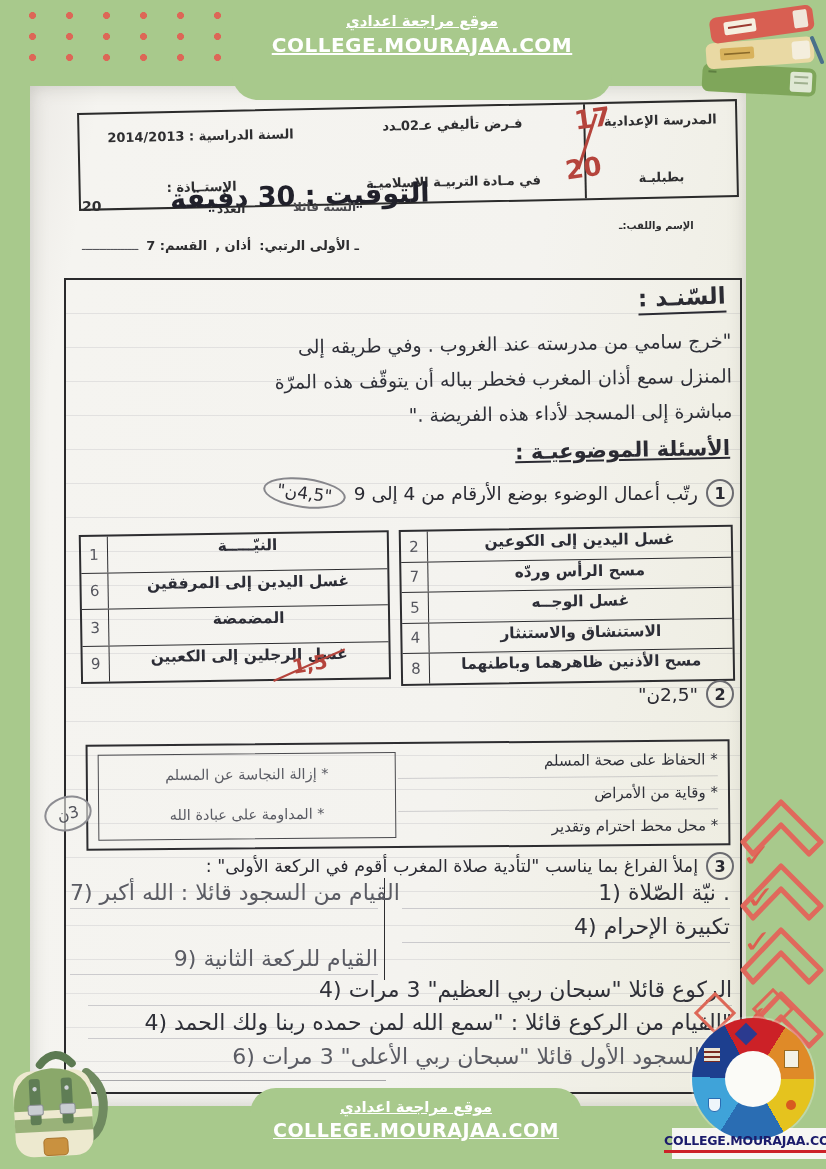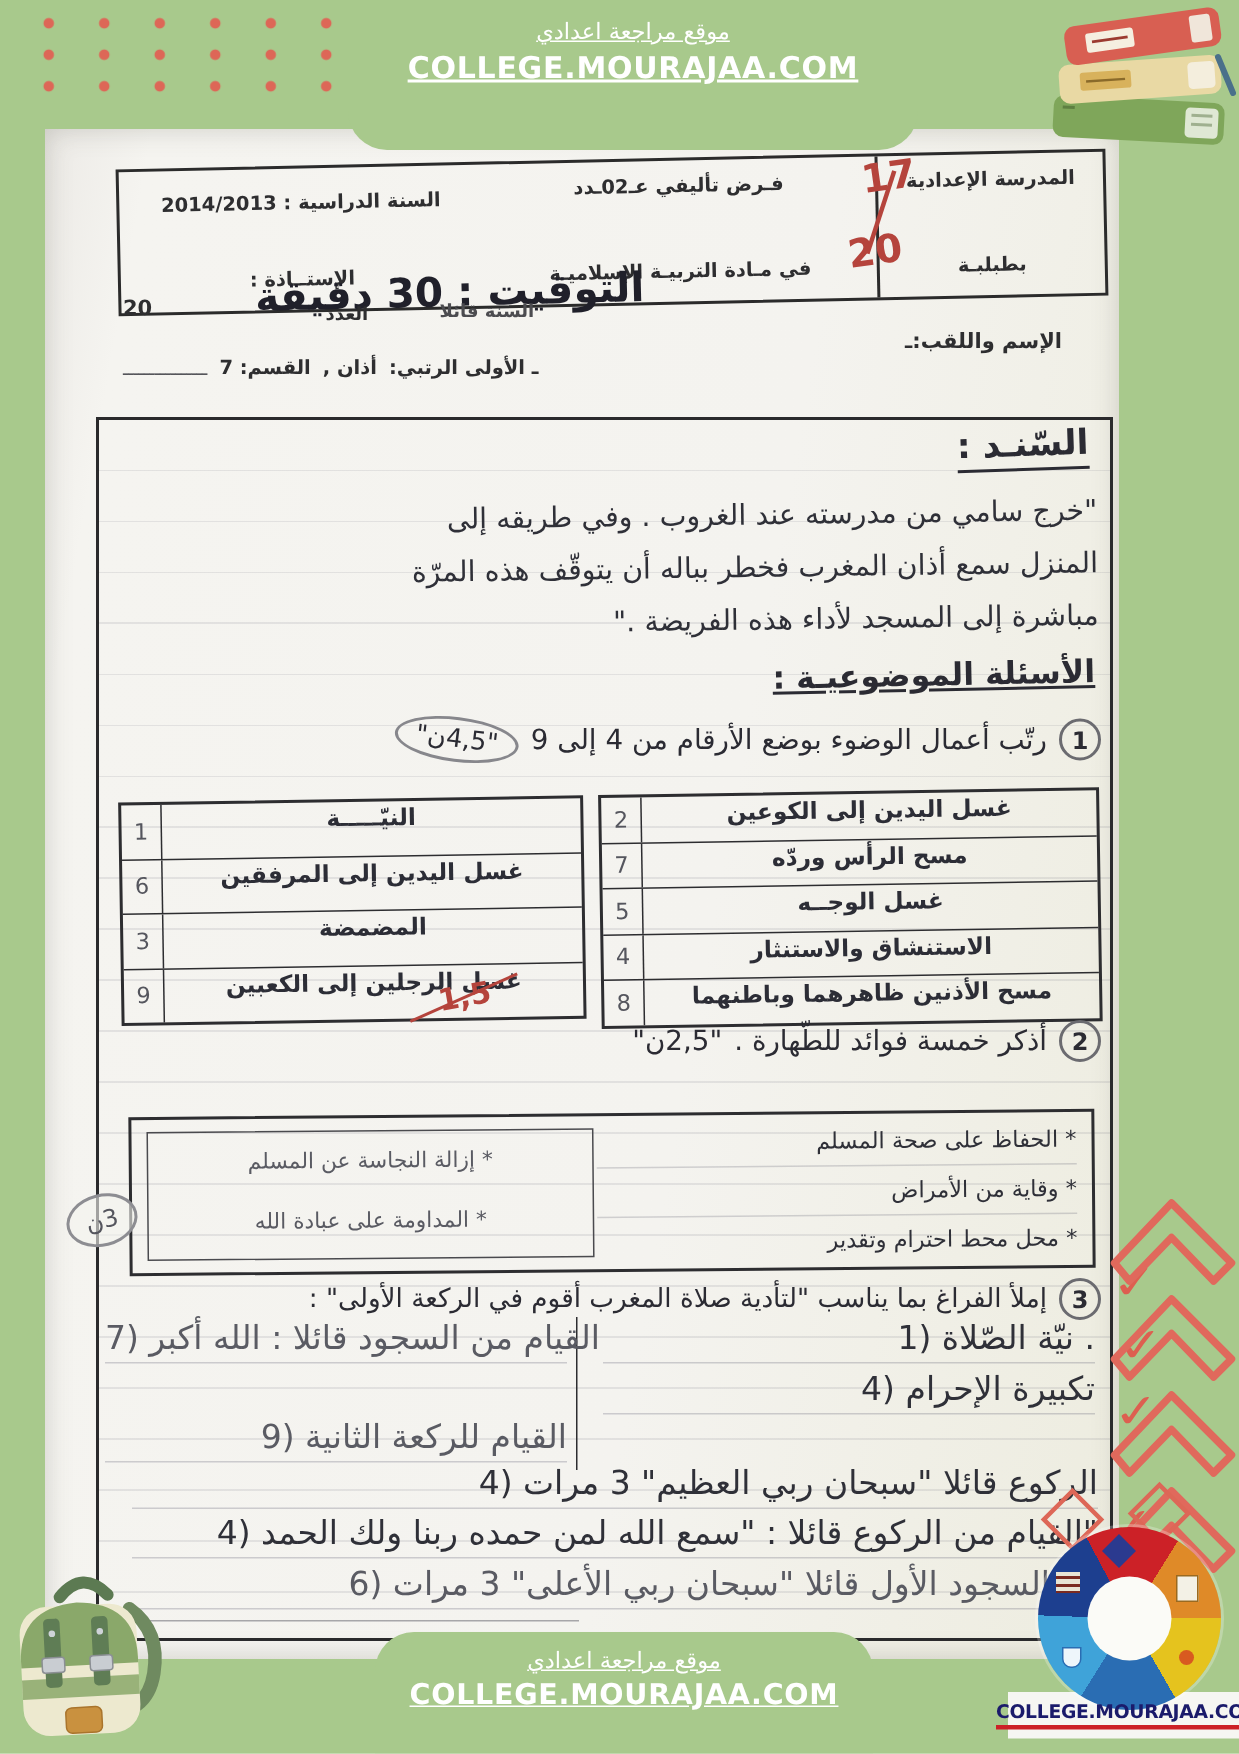--- a/index.html
+++ b/index.html
@@ -14,21 +14,21 @@
   
   .paper{position:absolute;left:30px;top:86px;width:716px;height:1020px;
     background:linear-gradient(100deg,#eceae6 0%,#f5f4f0 8%,#f4f3ef 60%,#edecdf 100%);
     box-shadow:inset 0 0 18px rgba(90,90,80,.25);}
 
   
   .site-tab{position:absolute;background:#a8c98c;text-align:center;color:#fff;}
   .tab-top{left:232px;top:0;width:380px;height:100px;border-radius:0 0 26px 26px;}
   .tab-bottom{left:250px;top:1088px;width:332px;height:81px;border-radius:26px 26px 0 0;}
   .band-bottom{position:absolute;left:0;top:1116px;width:826px;height:53px;background:#a8c98c;}
-  .site-title{font-weight:normal;font-size:15px;text-decoration:underline;margin-top:12px;}
+  .site-title{font-weight:bold;font-size:15px;text-decoration:underline;margin-top:12px;}
   .site-domain{font-weight:bold;font-size:20px;text-decoration:underline;letter-spacing:.5px;margin-top:3px;}
   .tab-bottom .site-title{margin-top:10px;}
   .tab-bottom .site-domain{font-size:19px;}
 
   .printed{color:#2e2e30;font-weight:bold;}
   .hw{color:#2f3038;} 
   .hw2{color:#5a5b63;}
   .rtl{direction:rtl;unicode-bidi:plaintext;}
 
   
@@ -44,21 +44,21 @@
   .grade{position:absolute;left:530px;top:22px;width:60px;height:70px;transform:rotate(-8deg);color:#b5443c;}
   .grade .num{position:absolute;right:6px;top:-4px;font-size:26px;font-weight:bold;}
   .grade .den{position:absolute;left:2px;bottom:-4px;font-size:26px;font-weight:bold;}
   .grade .slash{position:absolute;left:26px;top:4px;width:2.5px;height:58px;background:#b5443c;transform:rotate(26deg);}
 
   .timing{position:absolute;left:140px;top:94px;font-size:27px;font-weight:bold;color:#20202a;
     transform:rotate(-1.5deg);letter-spacing:1px;}
   .year-frag{position:absolute;left:263px;top:114px;font-size:12px;color:#4c4c50;font-weight:bold;}
   .num-label{position:absolute;left:187px;top:116px;font-size:12px;}
   .total-pts{position:absolute;left:52px;top:112px;font-size:14px;}
-  .name-label{position:absolute;left:552px;top:134px;width:126px;font-size:14px;text-align:right;}
+  .name-label{position:absolute;left:589px;top:134px;width:126px;font-size:10px;text-align:left;}
   .class-line{position:absolute;left:52px;top:152px;width:400px;display:flex;gap:8px;align-items:center;font-size:13px;}
   .dashes{color:#55555a;letter-spacing:-1px;font-size:12px;}
 
   
   .main-frame{position:absolute;left:34px;top:192px;width:674px;height:812px;border:2px solid #2a2a2c;
     background:repeating-linear-gradient(to bottom,rgba(0,0,0,0) 0 33px,rgba(110,110,125,.14) 33px 34px);}
   .sanad-head{position:absolute;right:14px;top:4px;font-size:23px;font-weight:bold;color:#2b2b33;
     border-bottom:2.5px solid #2b2b33;transform:rotate(-2deg);padding-bottom:2px;}
   .sanad-text{position:absolute;right:8px;top:48px;width:648px;font-size:19px;line-height:35px;
     transform:rotate(-0.8deg);text-align:right;}
@@ -242,21 +242,20 @@
         </div>
       </div>
 
       <div class="score-cross">
         <span>1,5</span>
         <span class="xline"></span>
       </div>
 
       <div class="q-line" style="top:400px;">
         <span class="circ-num">2</span>
-        <span class="rtl">أذكر خمسة فوائد للطّهارة .</span>
         <span class="rtl">"2,5ن"</span>
       </div>
 
       <div class="benefits-box">
         <div class="ben-right hw">
           <div class="ben-item rtl">* الحفاظ على صحة المسلم</div>
           <div class="ben-item rtl">* وقاية من الأمراض</div>
           <div class="ben-item rtl">* محل محط احترام وتقدير</div>
         </div>
         <div class="ben-inner hw2">

